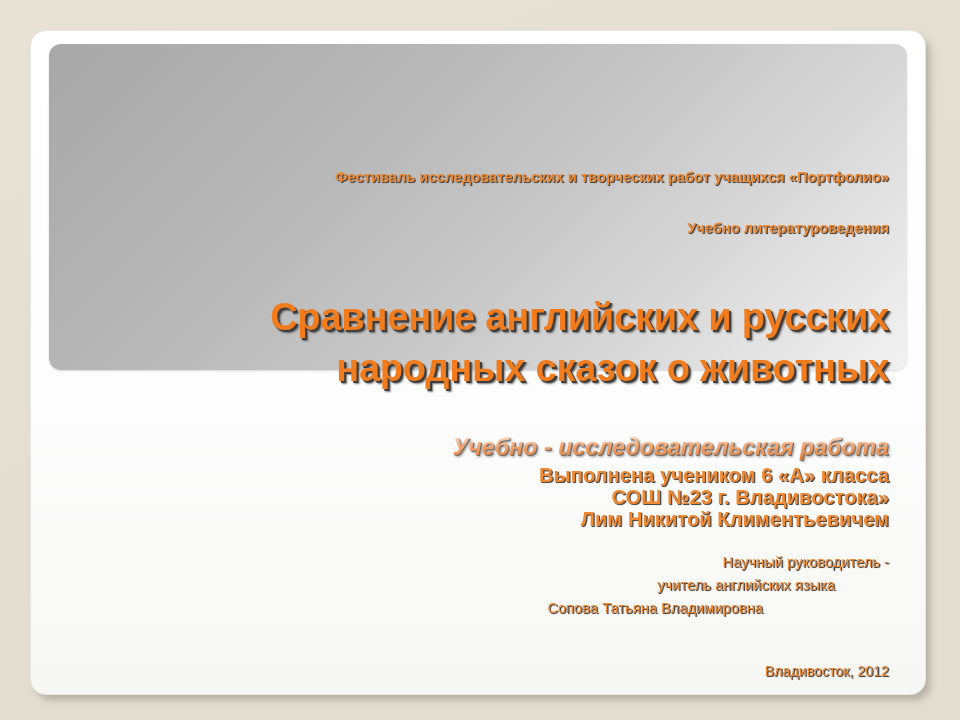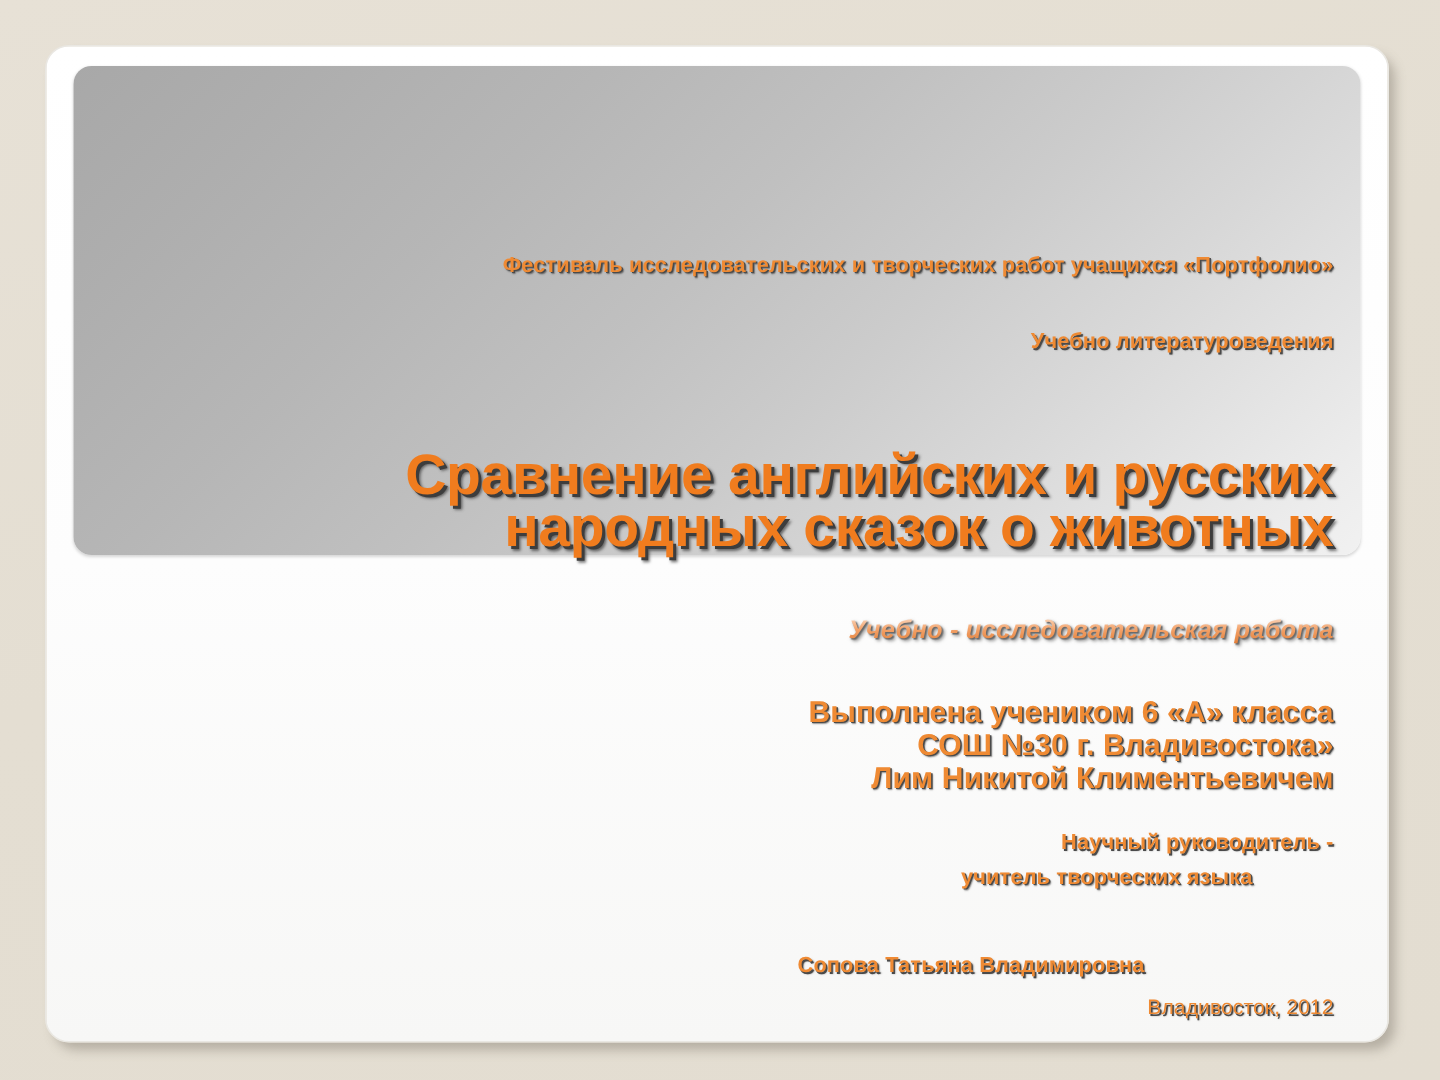--- a/index.html
+++ b/index.html
@@ -97,27 +97,27 @@
     font-size: 38px;
     font-weight: bold;
     color: #f07c1e;
     letter-spacing: -0.2px;
     text-shadow:
       2px 2px 0 #3d3d3d,
       3px 3px 2px rgba(35,35,35,0.6);
     text-align: center;
   }
   #title-line-1 { top: 265px; }
-  #title-line-2 { top: 300px; }
+  #title-line-2 { top: 316px; }
 
   
   #worktype-line {
-    top: 379px;
-    right: 38px;
-    font-size: 17px;
+    top: 403px;
+    right: 38px;
+    font-size: 23px;
     font-weight: bold;
     font-style: italic;
     color: #f4a06a;
     background: linear-gradient(180deg, #fbe0cd 0%, #f3a269 48%, #e07a33 100%);
     -webkit-background-clip: text;
     background-clip: text;
     -webkit-text-fill-color: transparent;
     text-shadow: none;
     filter: drop-shadow(1px 1px 0 #6b6b6b) drop-shadow(1.4px 1.4px 1px rgba(60,60,60,0.5));
   }
@@ -132,29 +132,29 @@
       1px 1px 0 #4a4a4a,
       1.4px 1.4px 1px rgba(40,40,40,0.5);
   }
   #author-line-1 { top: 433px; }
   #author-line-2 { top: 455px; }
   #author-line-3 { top: 477px; text-align: right; }
 
   
   .supervisor-line {
     font-size: 14.5px;
-    font-weight: bold;
+    font-weight: normal;
     color: #ef8a33;
     text-shadow:
       1px 1px 0 #4a4a4a,
       1.4px 1.4px 1px rgba(40,40,40,0.5);
   }
   #supervisor-line-1 { top: 523px; right: 38px; }
   #supervisor-line-2 { top: 546px; right: 92px; }
-  #supervisor-line-3 { top: 569px; right: 164px; margin-top: 36px; }
+  #supervisor-line-3 { top: 569px; right: 164px; }
 
   
   #place-line {
     top: 632px;
     right: 38px;
     font-size: 14px;
     font-weight: normal;
     color: #ef8a33;
     text-shadow:
       1px 1px 0 #4a4a4a,
@@ -177,27 +177,27 @@
       <div class="line orange-small" id="section-line">Учебно литературоведения</div>
 
       <div class="line title-line" id="title-line-1">Сравнение английских и русских</div>
 
       <div class="line title-line" id="title-line-2">народных сказок о животных</div>
 
       <div class="line" id="worktype-line">Учебно - исследовательская работа</div>
 
       <div class="line author-line" id="author-line-1">Выполнена учеником  6 «А» класса</div>
 
-      <div class="line author-line" id="author-line-2">СОШ №30 г. Владивостока»</div>
+      <div class="line author-line" id="author-line-2">СОШ №23 г. Владивостока»</div>
 
       <div class="line author-line" id="author-line-3">Лим Никитой  Климентьевичем</div>
 
       <div class="line supervisor-line" id="supervisor-line-1">Научный руководитель -</div>
 
-      <div class="line supervisor-line" id="supervisor-line-2">учитель творческих языка</div>
+      <div class="line supervisor-line" id="supervisor-line-2">учитель английских языка</div>
 
       <div class="line supervisor-line" id="supervisor-line-3">Сопова Татьяна Владимировна</div>
 
       <div class="line" id="place-line">Владивосток, 2012</div>
 
     </div>
   </div>
 </div>
 
 </body></html>

